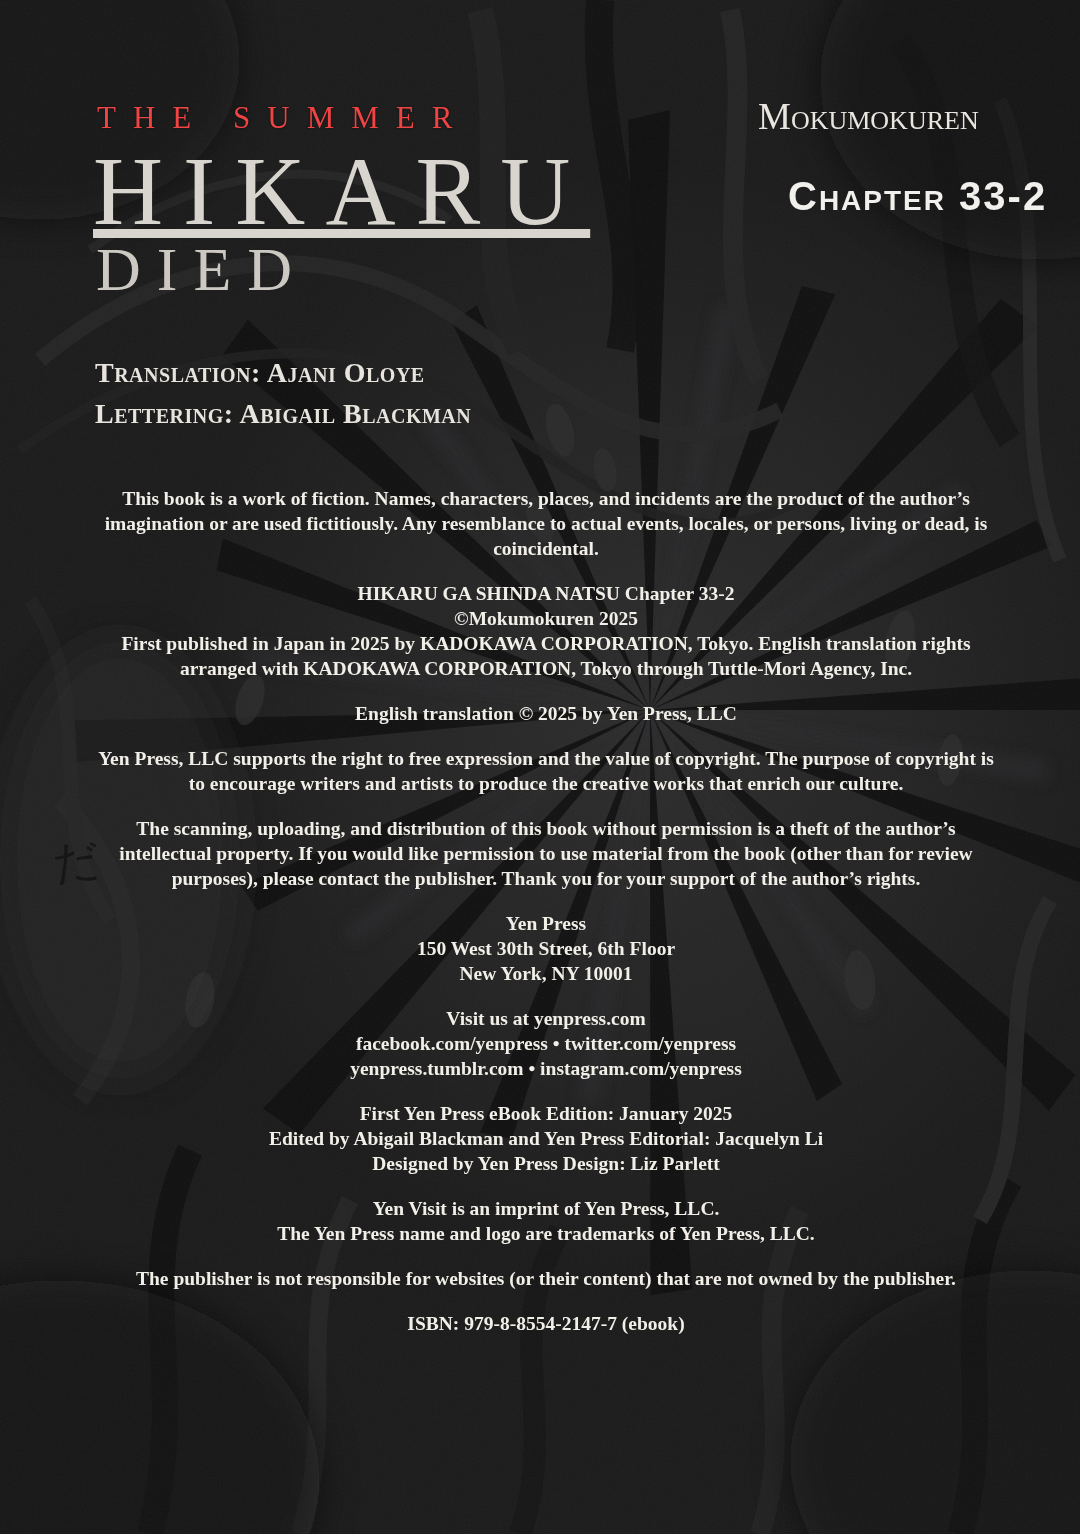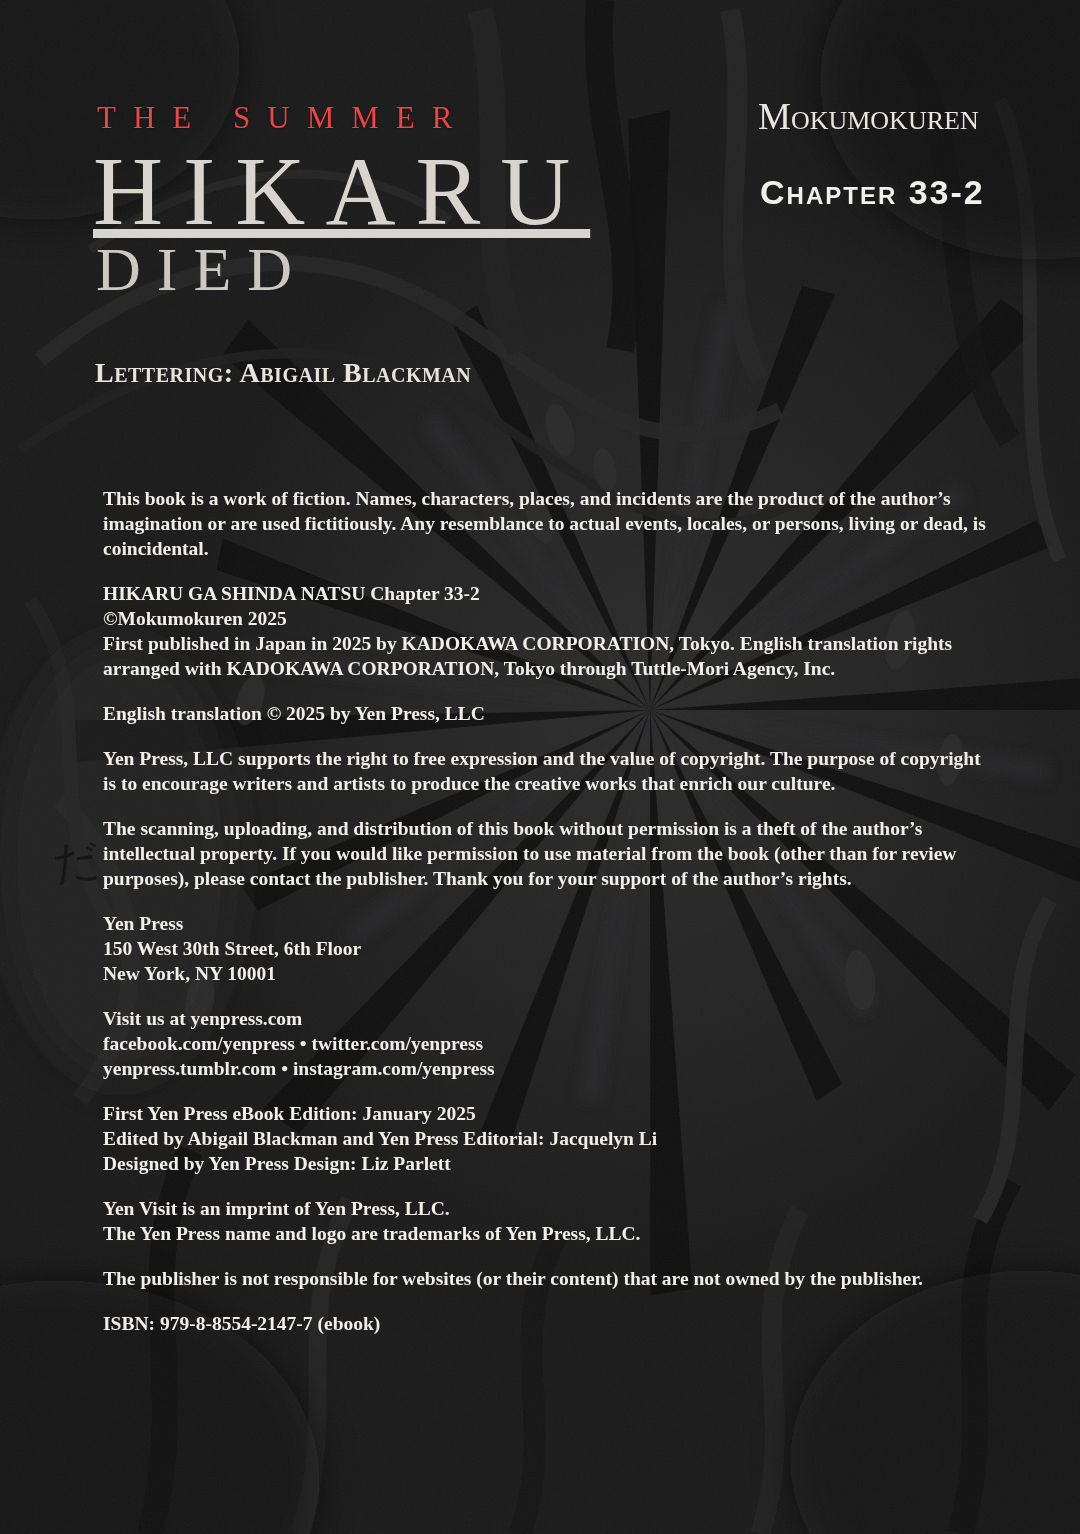--- a/index.html
+++ b/index.html
@@ -54,23 +54,23 @@
     left: 758px; top: 95px;
     font-size: 37px;
     font-weight: normal;
     font-variant: small-caps;
     color: #e9e6e0;
     white-space: nowrap;
     line-height: 1.2;
   }
   .chapter {
     position: absolute;
-    left: 760px; top: 172px;
+    left: 788px; top: 172px;
     font-family: "Liberation Sans", sans-serif;
-    font-size: 34px;
+    font-size: 40px;
     font-weight: bold;
     font-variant: small-caps;
     letter-spacing: 2px;
     color: #f2f0ec;
     white-space: nowrap;
     line-height: 1.2;
   }
 
   
   .credits {
@@ -87,21 +87,21 @@
   
   .colophon {
     position: absolute;
     left: 95px; top: 486px;
     width: 902px;
     font-size: 19.5px;
     font-weight: bold;
     color: #f2efe9;
     line-height: 25px;
   }
-  .colophon .para { margin: 0 0 20px 8px; }
+  .colophon .para { margin: 0 0 20px 0; text-align: center; }
   .colophon .para:last-child { margin-bottom: 0; }
 </style>
 </head>
 <body>
 
 <div class="page">
 
   <svg class="bg-art" viewBox="0 0 1080 1534" xmlns="http://www.w3.org/2000/svg" aria-hidden="true">
     <defs>
       <filter id="soft" x="-40%" y="-40%" width="180%" height="180%">
@@ -196,20 +196,21 @@
     <rect width="1080" height="1534" filter="url(#grain)" opacity="0.05"></rect>
   </svg>
 
   <div class="t-summer">THE SUMMER</div>
   <div class="t-hikaru">HIKARU</div>
   <div class="t-died">DIED</div>
   <div class="author">Mokumokuren</div>
   <div class="chapter">Chapter 33-2</div>
 
   <div class="credits">
+    <div>Translation: Ajani Oloye</div>
     <div>Lettering: Abigail Blackman</div>
   </div>
 
   <div class="colophon">
 
     <div class="para">This book is a work of fiction. Names, characters, places, and incidents are the product of the author’s imagination or are used fictitiously. Any resemblance to actual events, locales, or persons, living or dead, is coincidental.</div>
 
     <div class="para">
       <div>HIKARU GA SHINDA NATSU Chapter 33-2</div>
       <div>©Mokumokuren 2025</div>

